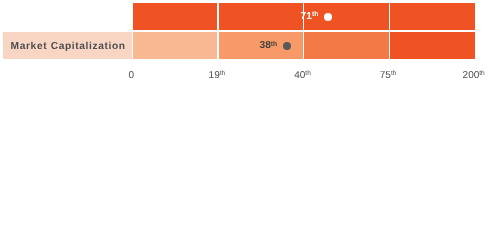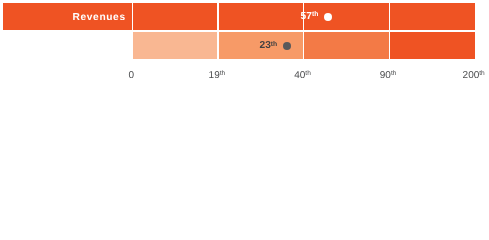--- a/index.html
+++ b/index.html
@@ -17,49 +17,49 @@
   .axis{position:absolute;left:0;top:69.5px;width:489px;height:16px;}
   .tick{position:absolute;font-size:10px;color:#4d4e50;transform:translateX(-50%) translateZ(0);white-space:nowrap;line-height:11px;text-rendering:geometricPrecision;}
   .tick .sup{font-size:6.6px;position:relative;top:-2.7px;}
 </style>
 </head>
 <body>
 
 <div id="root">
   <div id="rows">
       <div class="row" style="top: 3px; height: 26.7px;">
-        <div class="labelcell" style="background: rgb(239, 83, 35);">
-          <span class="labeltext" style="color: rgb(255, 255, 255);">Revenues</span>
-        </div>
         <div class="bars">
           <div class="seg" style="left: 0px; width: 85.6px; background: rgb(239, 83, 35);"></div>
           <div class="seg" style="left: 85.6px; width: 85.6px; background: rgb(239, 83, 35);"></div>
           <div class="seg" style="left: 171.2px; width: 85.6px; background: rgb(239, 83, 35);"></div>
           <div class="seg" style="left: 256.8px; width: 85.6px; background: rgb(239, 83, 35);"></div>
           <div class="grid" style="left: 84.9px; background: rgb(255, 255, 255);"></div>
           <div class="grid" style="left: 170.5px; background: rgb(255, 255, 255);"></div>
           <div class="grid" style="left: 256.1px; background: rgb(255, 255, 255);"></div>
           <div class="marker" style="background: rgb(255, 255, 255); left: 191.668px; top: 9.55px;"></div>
-          <div class="vlabel" style="color: rgb(255, 255, 255); right: 156.632px; top: 8.95px;"><span>57</span><span class="sup">th</span></div>
+          <div class="vlabel" style="color: rgb(255, 255, 255); right: 156.632px; top: 8.95px;"><span>71</span><span class="sup">th</span></div>
         </div>
       </div>
       <div class="row" style="top: 32.3px; height: 27.2px;">
+        <div class="labelcell" style="background: rgb(249, 213, 195);">
+          <span class="labeltext" style="color: rgb(77, 77, 79);">Market Capitalization</span>
+        </div>
         <div class="bars">
           <div class="seg" style="left: 0px; width: 85.6px; background: rgb(249, 183, 146);"></div>
           <div class="seg" style="left: 85.6px; width: 85.6px; background: rgb(247, 154, 103);"></div>
           <div class="seg" style="left: 171.2px; width: 85.6px; background: rgb(243, 122, 70);"></div>
           <div class="seg" style="left: 256.8px; width: 85.6px; background: rgb(239, 83, 35);"></div>
           <div class="grid" style="left: 84.9px; background: rgb(255, 255, 255);"></div>
           <div class="grid" style="left: 170.5px; background: rgb(255, 255, 255);"></div>
           <div class="grid" style="left: 256.1px; background: rgb(255, 255, 255);"></div>
           <div class="marker" style="background: rgb(88, 89, 91); left: 150.58px; top: 9.8px;"></div>
-          <div class="vlabel" style="color: rgb(64, 64, 65); right: 197.72px; top: 9.2px;"><span>23</span><span class="sup">th</span></div>
+          <div class="vlabel" style="color: rgb(64, 64, 65); right: 197.72px; top: 9.2px;"><span>38</span><span class="sup">th</span></div>
         </div>
       </div>
     </div>
   <div class="axis" id="axis">
       <div class="tick" style="left: 131.3px;"><span>0</span></div>
       <div class="tick" style="left: 216.9px;"><span>19</span><span class="sup">th</span></div>
       <div class="tick" style="left: 302.5px;"><span>40</span><span class="sup">th</span></div>
-      <div class="tick" style="left: 388.1px;"><span>90</span><span class="sup">th</span></div>
+      <div class="tick" style="left: 388.1px;"><span>75</span><span class="sup">th</span></div>
       <div class="tick" style="left: 473.7px;"><span>200</span><span class="sup">th</span></div>
     </div>
 </div>
 
 </body></html>

